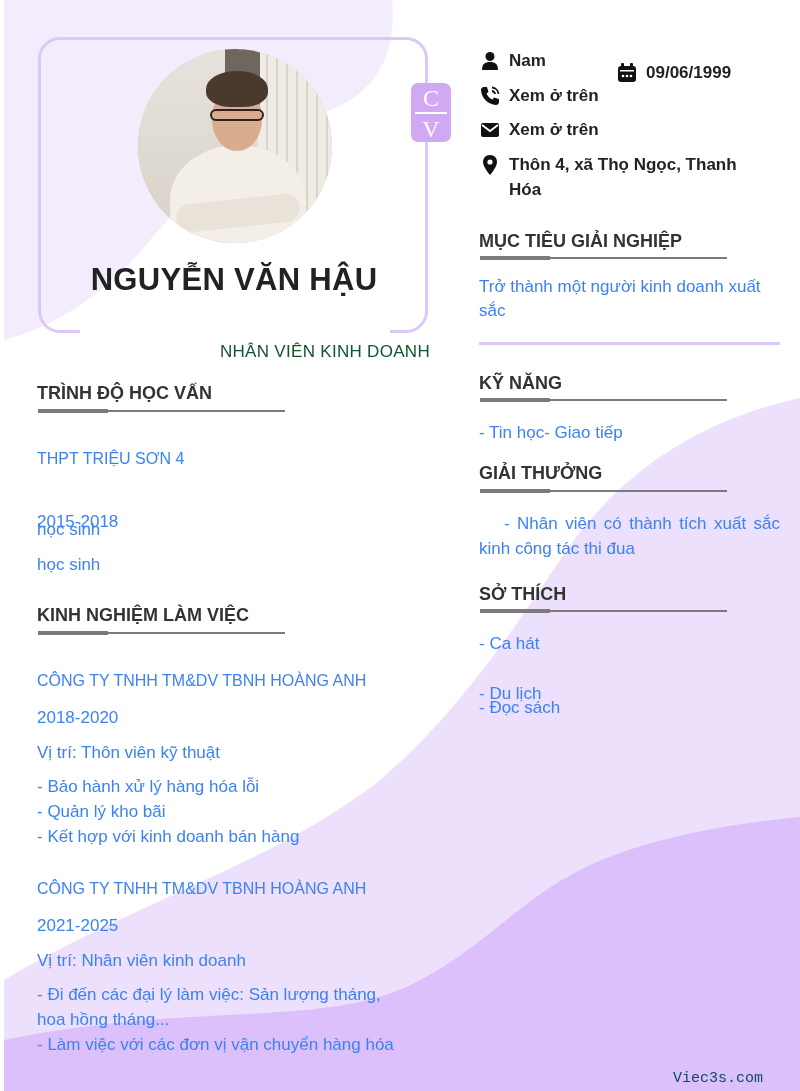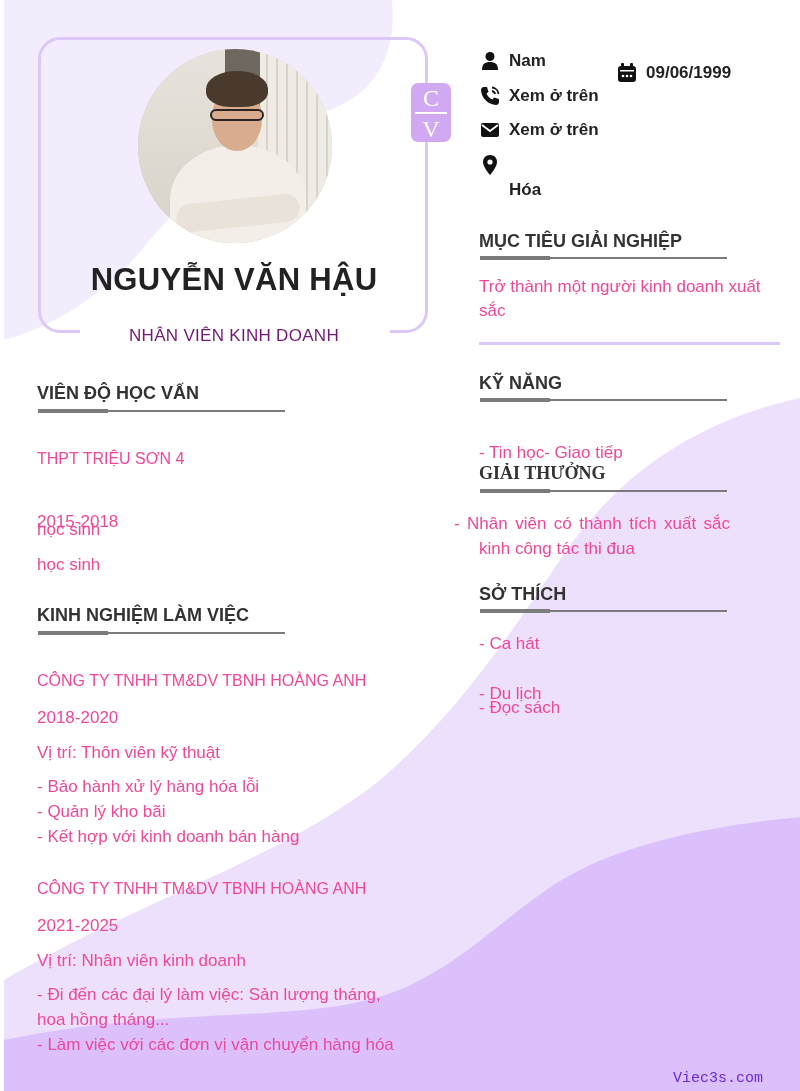--- a/index.html
+++ b/index.html
@@ -42,41 +42,41 @@
     }
     .cv-badge .c { display: block; padding-top: 2px; }
     .cv-badge .bar { display: block; width: 32px; height: 2px; background: #fff; margin: 1px auto 2px; }
     .cv-badge .v { display: block; }
 
     .name {
       position: absolute; left: 38px; top: 262px; width: 392px; text-align: center;
       font-size: 31px; font-weight: bold; color: #222; z-index: 3; letter-spacing: 0.3px;
     }
     .job-title {
-      position: absolute; left: 38px; top: 326px; width: 392px; text-align: center;
-      font-size: 17px; color: #701a75; z-index: 3; letter-spacing: 0.3px;
+      position: absolute; left: 38px; top: 342px; width: 392px; text-align: right;
+      font-size: 17px; color: #14532d; z-index: 3; letter-spacing: 0.3px;
     }
 
     
     .sec-title { position: absolute; font-size: 18px; font-weight: bold; color: #333; z-index: 3; }
     .sec-rule { position: absolute; height: 4px; z-index: 3; }
     .sec-rule .thick { position: absolute; left: 0; top: 0; width: 70px; height: 4px; background: #7b7b7b; }
     .sec-rule .thin { position: absolute; left: 70px; top: 1px; right: 0; height: 2px; background: #7b7b7b; }
 
-    .txt { position: absolute; font-size: 17px; color: #ec4899; z-index: 3; line-height: 25px; }
+    .txt { position: absolute; font-size: 17px; color: #3b82f6; z-index: 3; line-height: 25px; }
     .bold { font-weight: normal; font-size: 16px; }
 
     
     .contact-row { position: absolute; display: flex; align-items: center; z-index: 3; font-size: 17px; font-weight: bold; }
     .contact-row .ico { width: 22px; height: 22px; display: inline-flex; align-items: center; justify-content: center; margin-right: 8px; }
     .ico svg { width: 20px; height: 20px; fill: #111; }
 
     .purple-rule { position: absolute; left: 479px; top: 342px; width: 301px; height: 3px; background: #dcc8f7; z-index: 3; }
 
-    .watermark { position: absolute; left: 673px; top: 1070px; font-family: "Liberation Mono", monospace; font-size: 15px; color: #6d28d9; z-index: 3; }
+    .watermark { position: absolute; left: 673px; top: 1070px; font-family: "Liberation Mono", monospace; font-size: 15px; color: #0c4a6e; z-index: 3; }
   </style>
 </head>
 <body>
 
 <svg class="bg-svg" viewBox="0 0 800 1091" preserveAspectRatio="none">
   <path d="M4 0 H392 C398 60 370 95 330 110 C270 130 200 180 150 240 C110 290 60 325 4 340 Z" fill="#f3ecfd"></path>
   <path d="M800 398 C700 420 620 470 560 560 C500 650 450 720 380 780 C280 860 140 900 4 980 V1091 H800 Z" fill="#ede0fd"></path>
   <path d="M800 817 C720 825 640 840 580 870 C520 900 480 950 420 980 C330 1030 200 1000 4 1040 V1091 H800 Z" fill="#dcc0fc"></path>
 </svg>
 
@@ -146,59 +146,59 @@
   <span>Xem ở trên</span>
 </div>
 <div class="contact-row" style="left:479px; top:154px; align-items:flex-start;">
   <span class="ico">
     <svg viewBox="0 0 20 20">
         <path d="M10 0 C5.5 0 3 3.3 3 7 C3 12 10 20 10 20 C10 20 17 12 17 7 C17 3.3 14.5 0 10 0 Z"></path>
         <circle cx="10" cy="7" r="2.6" fill="#fff"></circle>
       </svg>
   </span>
   <span style="line-height:25px; margin-top:-2px;">
-    <br>
+    <span>Thôn 4, xã Thọ Ngọc, Thanh</span><br>
     <span>Hóa</span>
   </span>
 </div>
 
 <div class="sec-title" style="left:479px; top:231px;">MỤC TIÊU GIẢI NGHIỆP</div>
 <div class="sec-rule" style="left:480px; top:256px; width:247px;">
     <div class="thick"></div>
     <div class="thin"></div>
   </div>
 <div class="txt" style="left:479px; top:274px;">Trở thành một người kinh doanh xuất</div>
 <div class="txt" style="left:479px; top:298px;">sắc</div>
 <div class="purple-rule"></div>
 
 <div class="sec-title" style="left:479px; top:373px;text-align:right;">KỸ NĂNG</div>
 <div class="sec-rule" style="left:480px; top:398px; width:247px;">
     <div class="thick"></div>
     <div class="thin"></div>
   </div>
-<div class="txt" style="left:479px; top:440px;">- Tin học- Giao tiếp</div>
-
-<div class="sec-title" style="left:479px; top:463px;font-family:Liberation Serif, serif;">GIẢI THƯỞNG</div>
+<div class="txt" style="left:479px; top:420px;">- Tin học- Giao tiếp</div>
+
+<div class="sec-title" style="left:479px; top:463px;">GIẢI THƯỞNG</div>
 <div class="sec-rule" style="left:480px; top:489px; width:247px;">
     <div class="thick"></div>
     <div class="thin"></div>
   </div>
-<div class="txt" style="left:454px; top:511px; width:276px; text-align:justify; text-align-last:justify;">- Nhân viên có thành tích xuất sắc</div>
+<div class="txt" style="left:504px; top:511px; width:276px; text-align:justify; text-align-last:justify;">- Nhân viên có thành tích xuất sắc</div>
 <div class="txt" style="left:479px; top:536px;">kinh công tác thi đua</div>
 
 <div class="sec-title" style="left:479px; top:584px;">SỞ THÍCH</div>
 <div class="sec-rule" style="left:480px; top:609px; width:247px;">
     <div class="thick"></div>
     <div class="thin"></div>
   </div>
 <div class="txt" style="left:479px; top:631px;">- Ca hát</div>
 <div class="txt" style="left:479px; top:656px;margin-top:39px;">- Đọc sách</div>
 <div class="txt" style="left:479px; top:681px;">- Du lịch</div>
 
-<div class="sec-title" style="left:37px; top:383px;">VIÊN ĐỘ HỌC VẤN</div>
+<div class="sec-title" style="left:37px; top:383px;">TRÌNH ĐỘ HỌC VẤN</div>
 <div class="sec-rule" style="left:38px; top:409px; width:247px;">
     <div class="thick"></div>
     <div class="thin"></div>
   </div>
 <div class="txt bold" style="left:37px; top:446px;">THPT TRIỆU SƠN 4</div>
 <div class="txt" style="left:37px; top:509px;">2015-2018</div>
 <div class="txt" style="left:37px; top:517px;">học sinh</div>
 <div class="txt" style="left:37px; top:552px;">học sinh</div>
 
 <div class="sec-title" style="left:37px; top:605px;">KINH NGHIỆM LÀM VIỆC</div>

